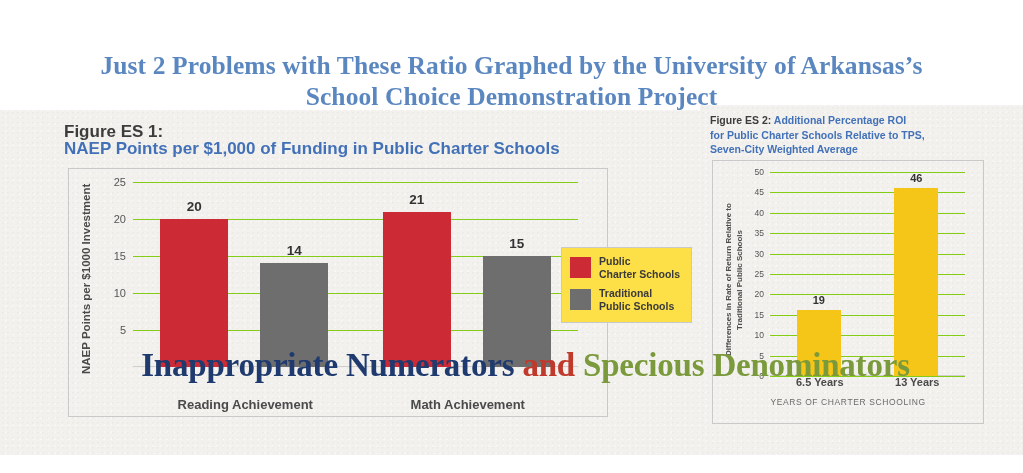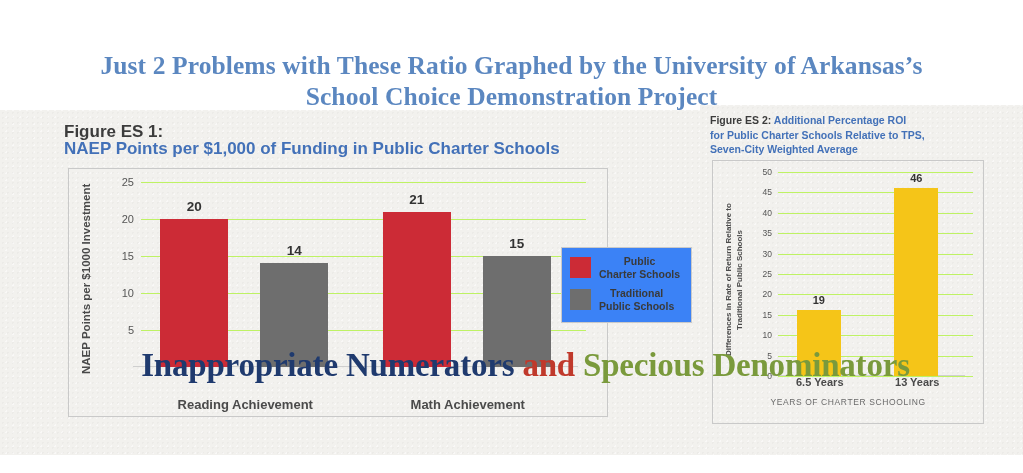--- a/index.html
+++ b/index.html
@@ -49,21 +49,21 @@
   
   .frame{position:absolute;border:1px solid #c9c9c9;background:transparent;}
   #frame1{left:68px;top:168px;width:538px;height:247px;}
   #frame2{left:712px;top:160px;width:270px;height:262px;}
 
   
   .plot{position:absolute;}
   #plot1{left:133px;top:182px;width:445px;height:185px;}
   #plot2{left:770px;top:172px;width:195px;height:204px;}
 
-  .gridline{position:absolute;left:8px;width:100%;height:1px;background:#bef264;}
+  .gridline{position:absolute;left:0;width:100%;height:1px;background:#84cc16;}
   .ytick{
     position:absolute;right:100%;margin-right:7px;
     transform:translateY(-50%);
     font-size:11px;color:#555;white-space:nowrap;
   }
   #plot2 .ytick{font-size:8.5px;margin-right:6px;}
 
   .axisline{position:absolute;left:0;bottom:0;width:100%;height:1px;background:#cfcfcf;}
 
   
@@ -92,22 +92,22 @@
   #frame1 .catlabel{top:228px;font-size:13px;}
   #frame2 .catlabel{top:215px;font-size:11px;}
   #xtitle2{
     position:absolute;left:0;top:236px;width:100%;text-align:center;
     font-size:8.5px;color:#6a6a6a;letter-spacing:.6px;font-weight:normal;
   }
 
   
   #legend{
     position:absolute;left:561px;top:247px;width:131px;height:76px;
-    border:1px solid #c9c9c9;background:#3b82f6;
-    padding:7px 8px;box-sizing:border-box;text-align:center;
+    border:1px solid #c9c9c9;background:#fde047;
+    padding:7px 8px;box-sizing:border-box;
   }
   .legrow{display:flex;align-items:center;margin-bottom:7px;}
   .legrow:last-child{margin-bottom:0;}
   .swatch{width:21px;height:21px;flex:0 0 21px;margin-right:8px;}
   .legtxt{font-size:10.5px;line-height:12.5px;color:#3a3a3a;font-weight:bold;}
 
   
   #overlay{
     position:absolute;left:0;top:345px;width:1023px;
     text-align:center;white-space:nowrap;

